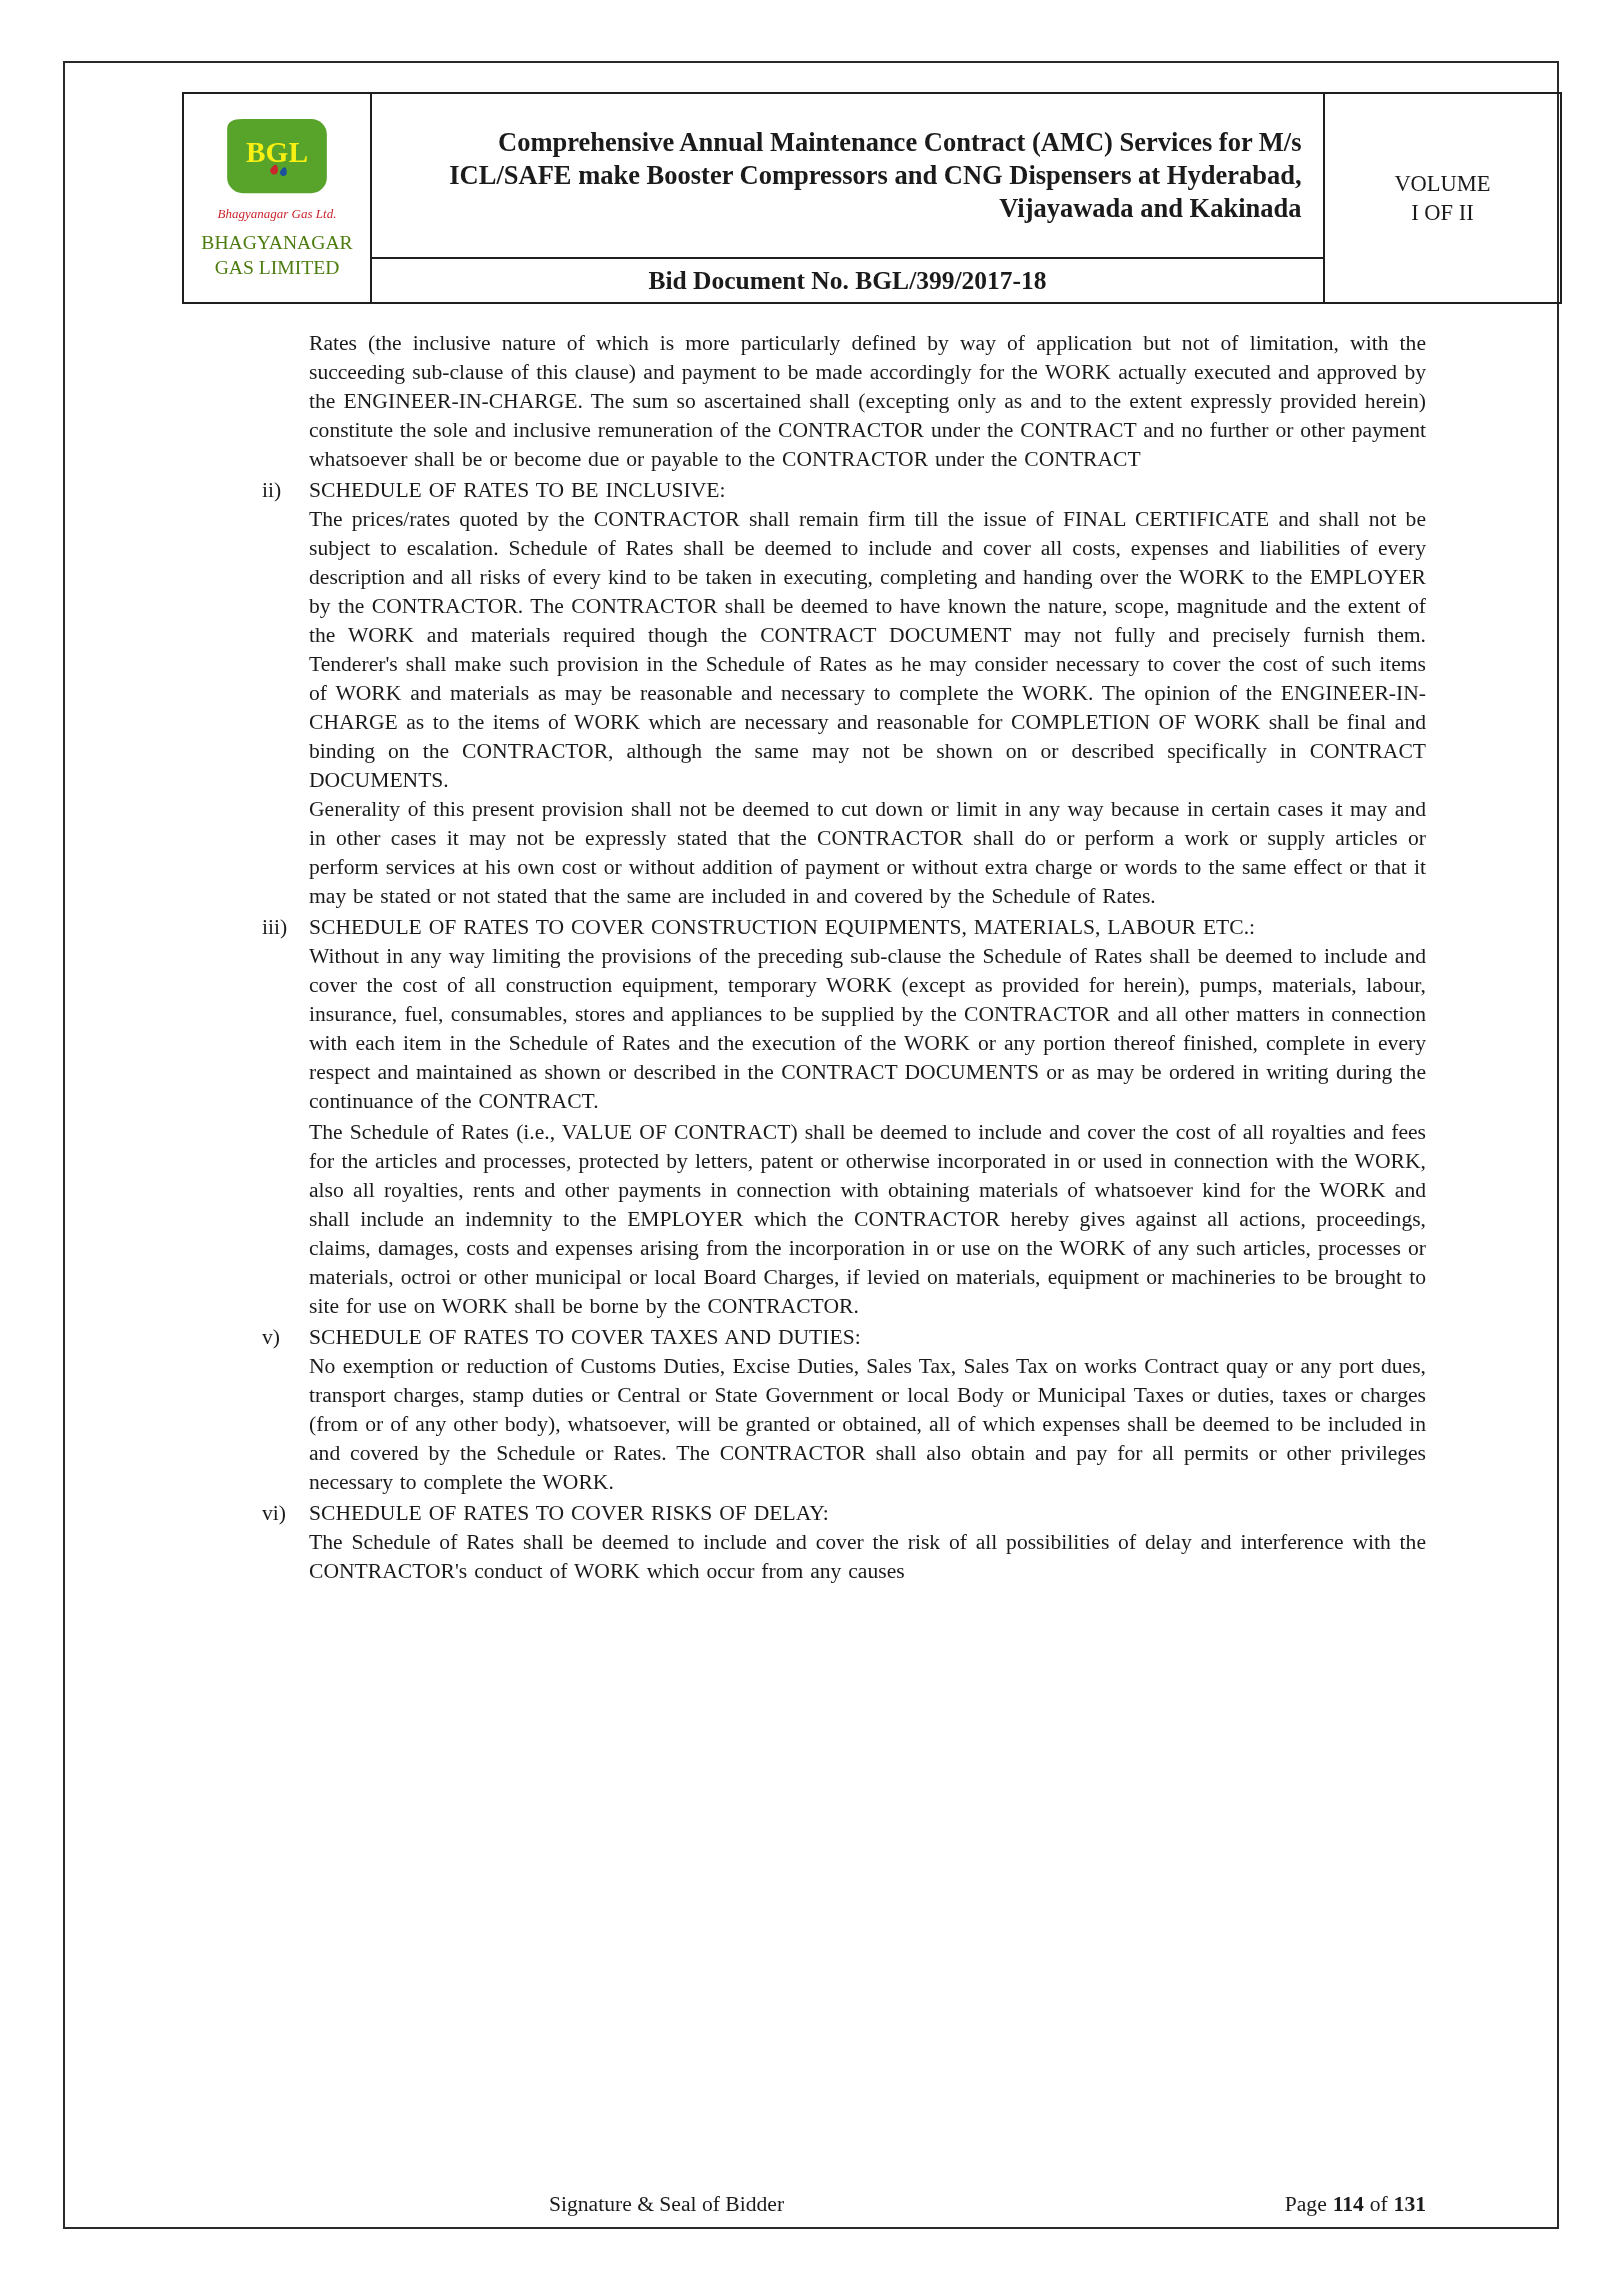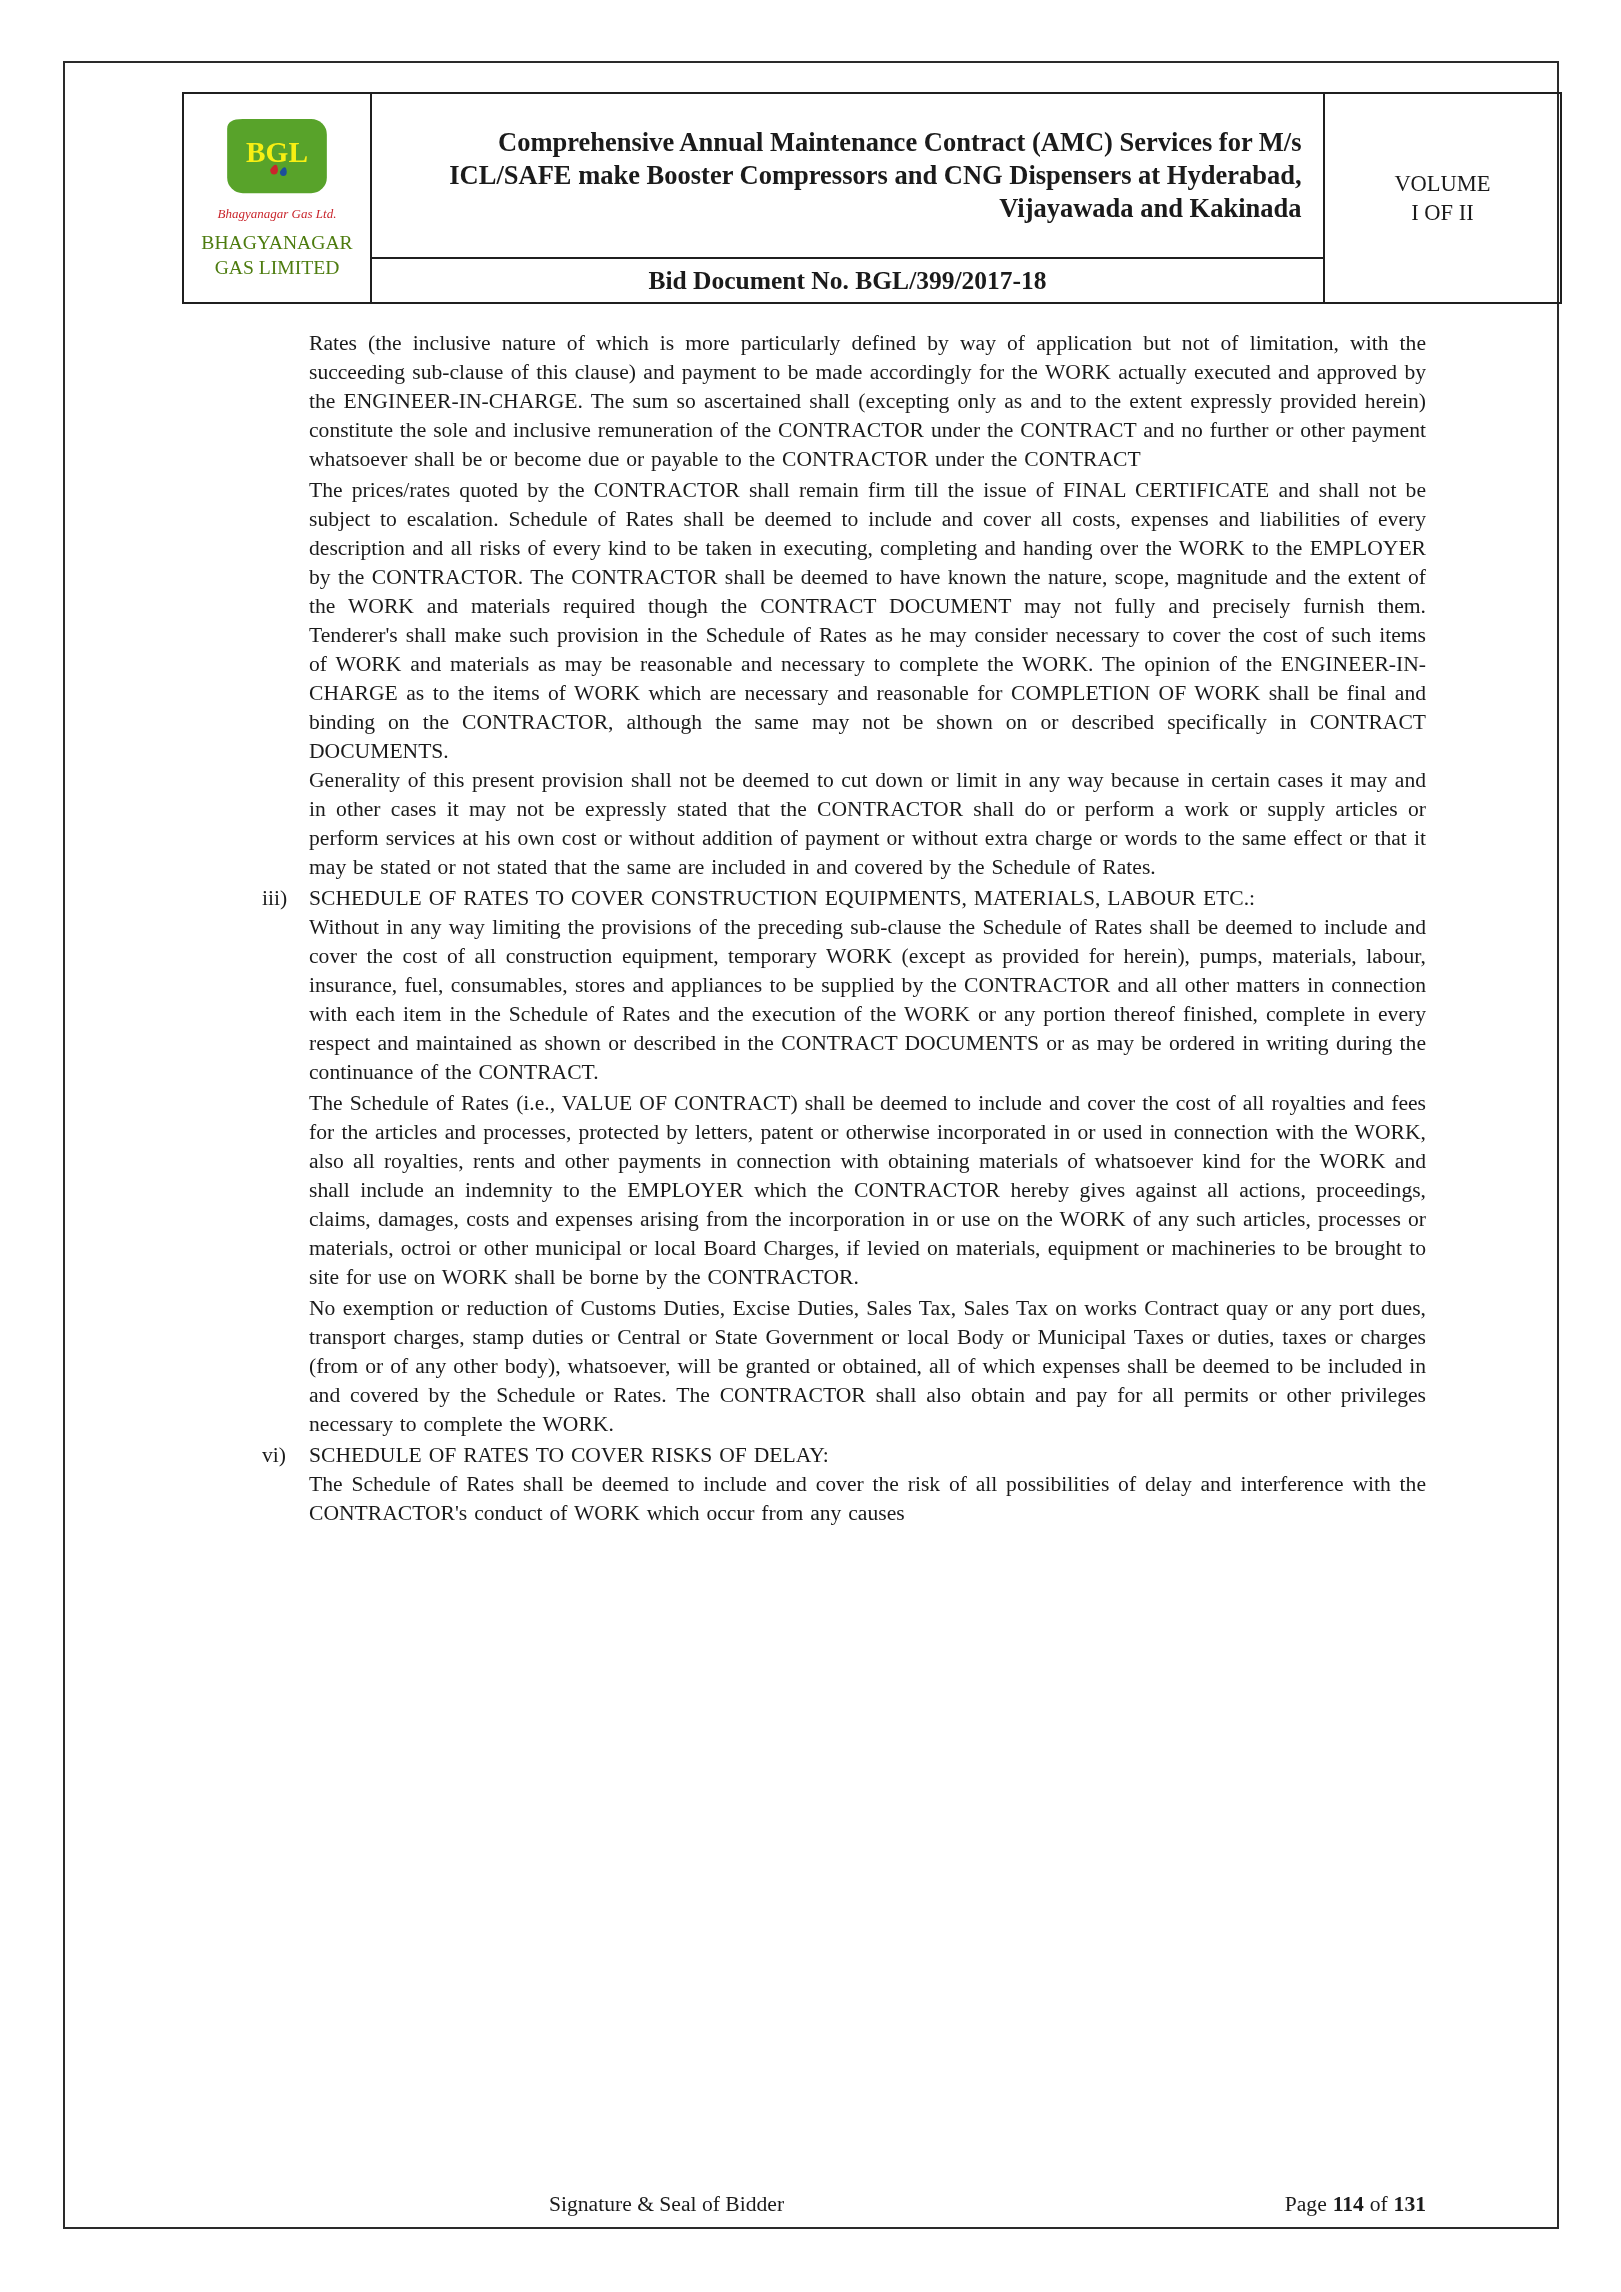--- a/index.html
+++ b/index.html
@@ -133,36 +133,42 @@
         <div class="bid-doc">Bid Document No. BGL/399/2017-18</div>
       </td>
     </tr>
   </tbody>
     </table>
 
   <div class="content">
     <p class="para">Rates (the inclusive nature of which is more particularly defined by way of application but not of limitation, with the succeeding sub-clause of this clause) and payment to be made accordingly for the WORK actually executed and approved by the ENGINEER-IN-CHARGE. The sum so ascertained shall (excepting only as and to the extent expressly provided herein) constitute the sole and inclusive remuneration of the CONTRACTOR under the CONTRACT and no further or other payment whatsoever shall be or become due or payable to the CONTRACTOR under the CONTRACT</p>
 
     <div class="item">
+      <div class="item-head">
+        <span class="marker">ii)</span><span>SCHEDULE OF RATES TO BE INCLUSIVE:</span>
+      </div>
       <p class="para">The prices/rates quoted by the CONTRACTOR shall remain firm till the issue of FINAL CERTIFICATE and shall not be subject to escalation. Schedule of Rates shall be deemed to include and cover all costs, expenses and liabilities of every description and all risks of every kind to be taken in executing, completing and handing over the WORK to the EMPLOYER by the CONTRACTOR. The CONTRACTOR shall be deemed to have known the nature, scope, magnitude and the extent of the WORK and materials required though the CONTRACT DOCUMENT may not fully and precisely furnish them. Tenderer's shall make such provision in the Schedule of Rates as he may consider necessary to cover the cost of such items of WORK and materials as may be reasonable and necessary to complete the WORK. The opinion of the ENGINEER-IN-CHARGE as to the items of WORK which are necessary and reasonable for COMPLETION OF WORK shall be final and binding on the CONTRACTOR, although the same may not be shown on or described specifically in CONTRACT DOCUMENTS.</p>
       <p class="para">Generality of this present provision shall not be deemed to cut down or limit in any way because in certain cases it may and in other cases it may not be expressly stated that the CONTRACTOR shall do or perform a work or supply articles or perform services at his own cost or without addition of payment or without extra charge or words to the same effect or that it may be stated or not stated that the same are included in and covered by the Schedule of Rates.</p>
     </div>
 
     <div class="item">
       <div class="item-head">
         <span class="marker">iii)</span><span>SCHEDULE OF RATES TO COVER CONSTRUCTION EQUIPMENTS, MATERIALS, LABOUR ETC.:</span>
       </div>
       <p class="para">Without in any way limiting the provisions of the preceding sub-clause the Schedule of Rates shall be deemed to include and cover the cost of all construction equipment, temporary WORK (except as provided for herein), pumps, materials, labour, insurance, fuel, consumables, stores and appliances to be supplied by the CONTRACTOR and all other matters in connection with each item in the Schedule of Rates and the execution of the WORK or any portion thereof finished, complete in every respect and maintained as shown or described in the CONTRACT DOCUMENTS or as may be ordered in writing during the continuance of the CONTRACT.</p>
     </div>
 
     <div class="item">
       <p class="para">The Schedule of Rates (i.e., VALUE OF CONTRACT) shall be deemed to include and cover the cost of all royalties and fees for the articles and processes, protected by letters, patent or otherwise incorporated in or used in connection with the WORK, also all royalties, rents and other payments in connection with obtaining materials of whatsoever kind for the WORK and shall include an indemnity to the EMPLOYER which the CONTRACTOR hereby gives against all actions, proceedings, claims, damages, costs and expenses arising from the incorporation in or use on the WORK of any such articles, processes or materials, octroi or other municipal or local Board Charges, if levied on materials, equipment or machineries to be brought to site for use on WORK shall be borne by the CONTRACTOR.</p>
     </div>
 
     <div class="item">
+      <div class="item-head">
+        <span class="marker">v)</span><span>SCHEDULE OF RATES TO COVER TAXES AND DUTIES:</span>
+      </div>
       <p class="para">No exemption or reduction of Customs Duties, Excise Duties, Sales Tax, Sales Tax on works Contract quay or any port dues, transport charges, stamp duties or Central or State Government or local Body or Municipal Taxes or duties, taxes or charges (from or of any other body), whatsoever, will be granted or obtained, all of which expenses shall be deemed to be included in and covered by the Schedule or Rates. The CONTRACTOR shall also obtain and pay for all permits or other privileges necessary to complete the WORK.</p>
     </div>
 
     <div class="item">
       <div class="item-head">
         <span class="marker">vi)</span><span>SCHEDULE OF RATES TO COVER RISKS OF DELAY:</span>
       </div>
       <p class="para">The Schedule of Rates shall be deemed to include and cover the risk of all possibilities of delay and interference with the CONTRACTOR's conduct of WORK which occur from any causes</p>
     </div>
   </div>

